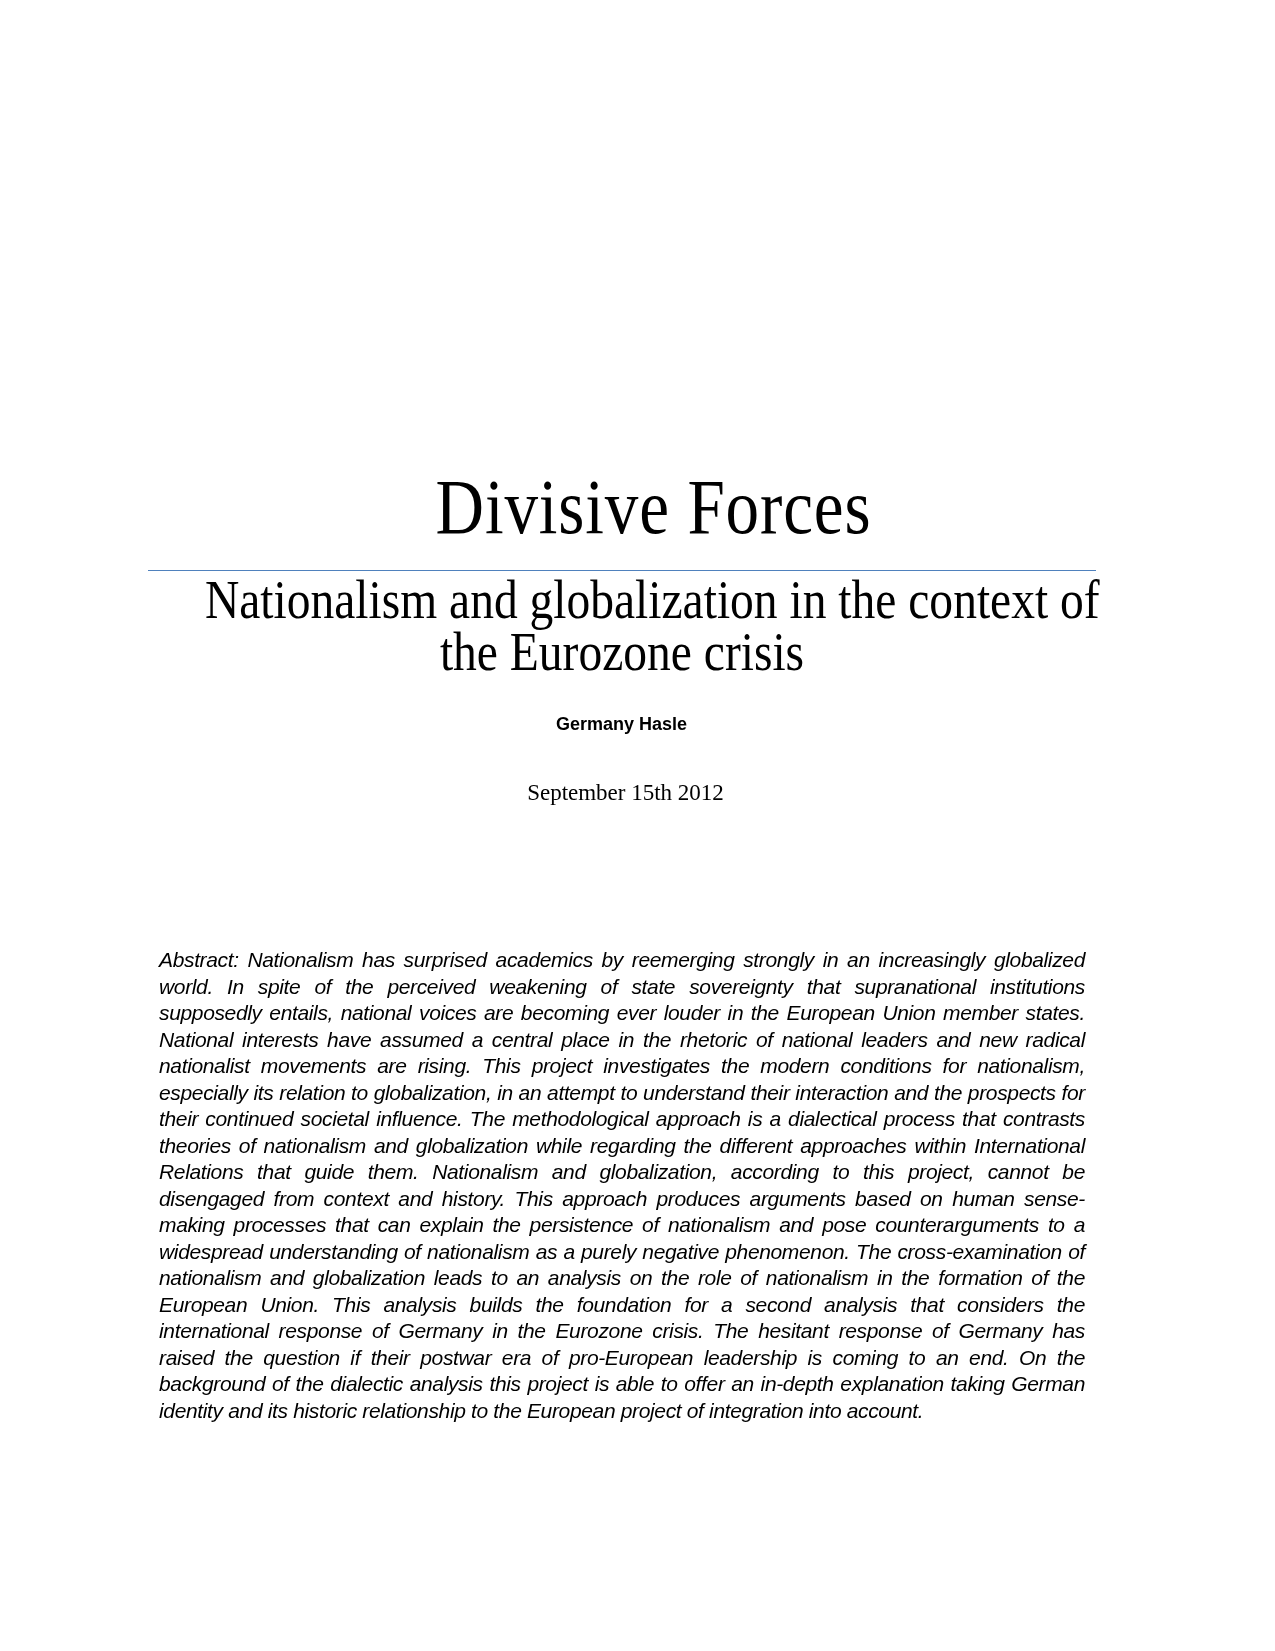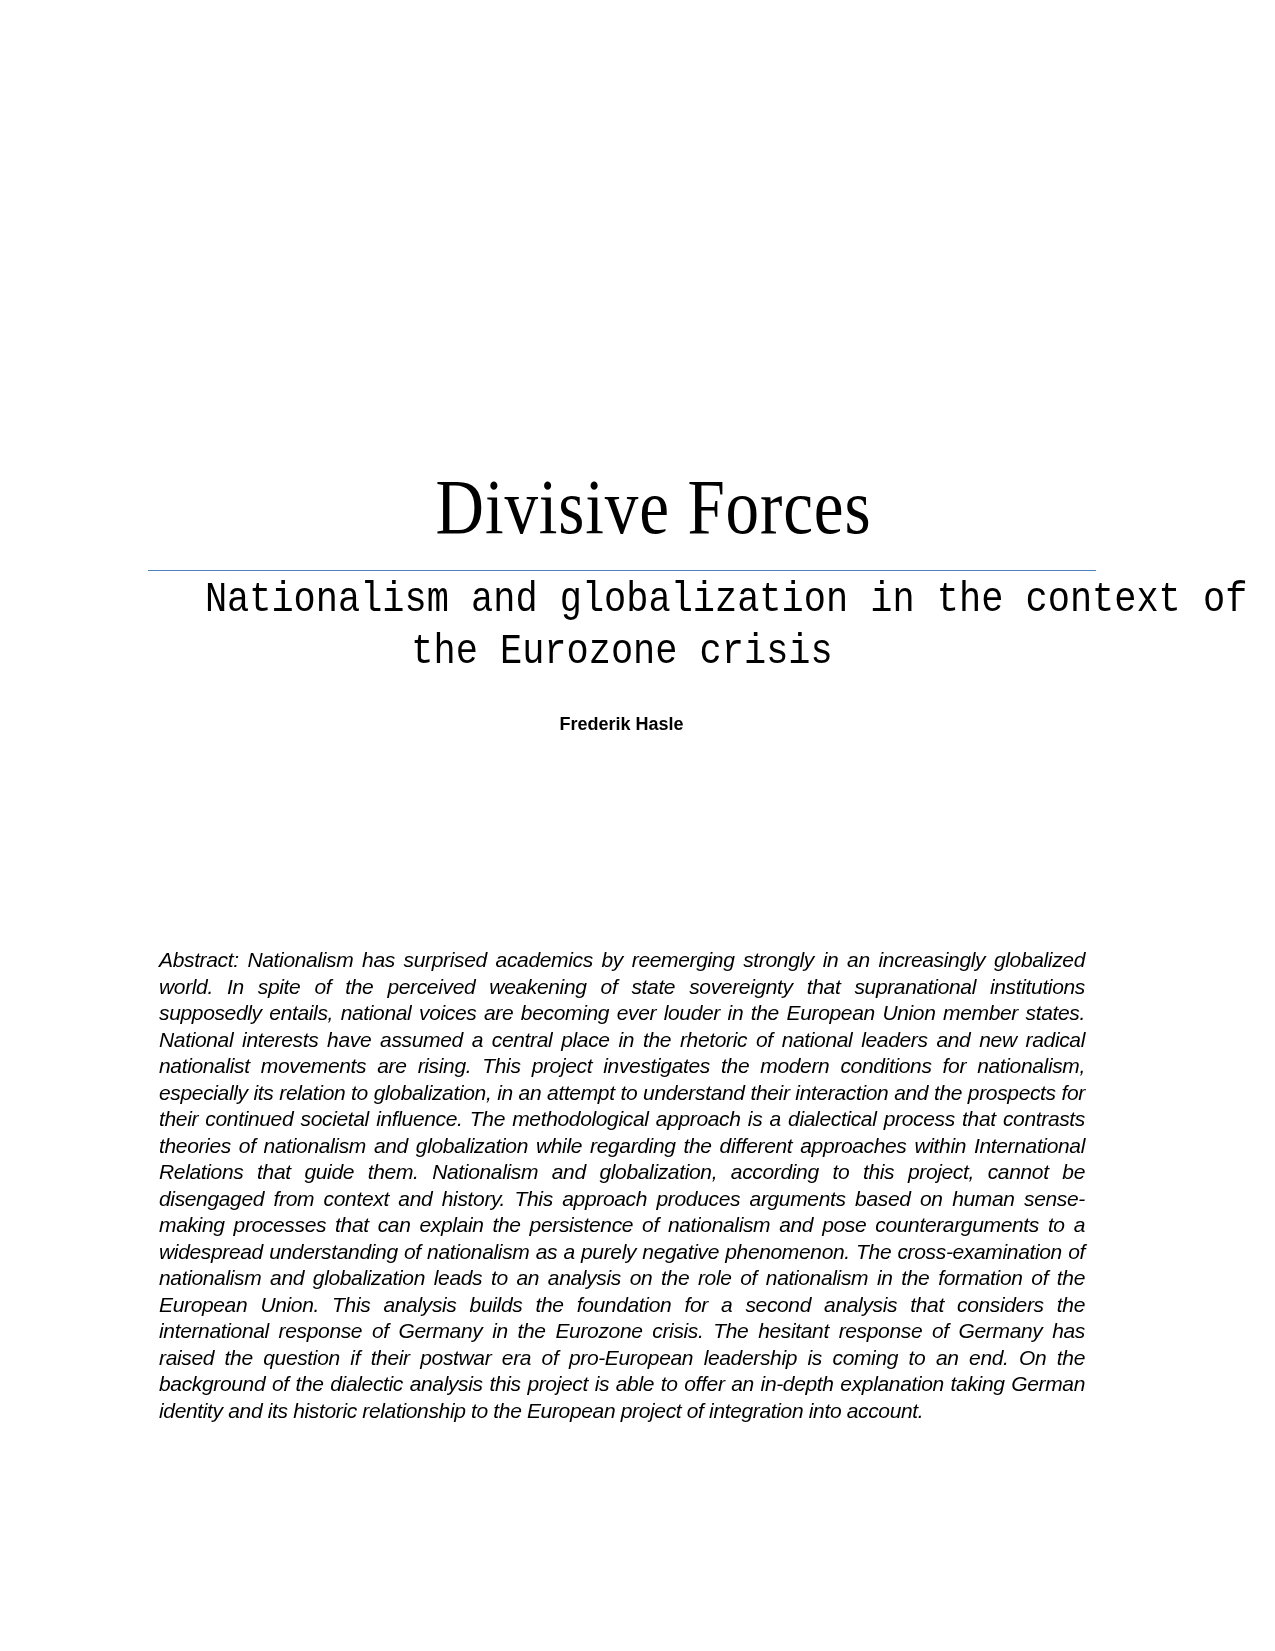--- a/index.html
+++ b/index.html
@@ -9,21 +9,21 @@
     position: absolute; left: 0; width: 1275px; top: 462px; text-align: center;
     font-family: "Liberation Serif", "DejaVu Serif", serif; font-size: 78px; line-height: 90px;
     letter-spacing: 1px; transform: scaleX(0.86); transform-origin: center;
   }
   .rule {
     position: absolute; left: 132px; width: 948px; top: 570px; height: 0;
     border-top: 1px solid #4f81bd;
   }
   .subtitle {
     position: absolute; left: 132px; width: 948px; top: 574px; text-align: center;
-    font-family: Liberation Mono, monospace; font-size: 42px; line-height: 52px;
+    font-family: Liberation Serif, serif; font-size: 54px; line-height: 52px;
   }
   .subtitle span { display: block; transform: scaleX(0.88); transform-origin: center; white-space: nowrap; }
   .author {
     position: absolute; left: 0; width: 1211px; top: 714px; text-align: center;
     font-family: "Liberation Sans", "DejaVu Sans", sans-serif; font-weight: bold; font-size: 18px;
   }
   .date {
     position: absolute; left: 0; width: 1219px; top: 780px; text-align: center;
     font-family: "Liberation Serif", "DejaVu Serif", serif; font-size: 23px;
   }
@@ -36,15 +36,16 @@
 </head>
 <body>
 
 <div class="page">
   <div class="title">Divisive Forces</div>
   <div class="rule"></div>
   <div class="subtitle">
     <span>Nationalism and globalization in the context of</span>
     <span>the Eurozone crisis</span>
   </div>
-  <div class="author">Frederik Hasle</div>
+  <div class="author">Germany Hasle</div>
+  <div class="date">September 15th 2012</div>
   <div class="abstract">Abstract: Nationalism has surprised academics by reemerging strongly in an increasingly globalized world. In spite of the perceived weakening of state sovereignty that supranational institutions supposedly entails, national voices are becoming ever louder in the European Union member states. National interests have assumed a central place in the rhetoric of national leaders and new radical nationalist movements are rising. This project investigates the modern conditions for nationalism, especially its relation to globalization, in an attempt to understand their interaction and the prospects for their continued societal influence. The methodological approach is a dialectical process that contrasts theories of nationalism and globalization while regarding the different approaches within International Relations that guide them. Nationalism and globalization, according to this project, cannot be disengaged from context and history. This approach produces arguments based on human sense-making processes that can explain the persistence of nationalism and pose counterarguments to a widespread understanding of nationalism as a purely negative phenomenon. The cross-examination of nationalism and globalization leads to an analysis on the role of nationalism in the formation of the European Union. This analysis builds the foundation for a second analysis that considers the international response of Germany in the Eurozone crisis. The hesitant response of Germany has raised the question if their postwar era of pro-European leadership is coming to an end. On the background of the dialectic analysis this project is able to offer an in-depth explanation taking German identity and its historic relationship to the European project of integration into account.</div>
 </div>
 
 </body></html>

